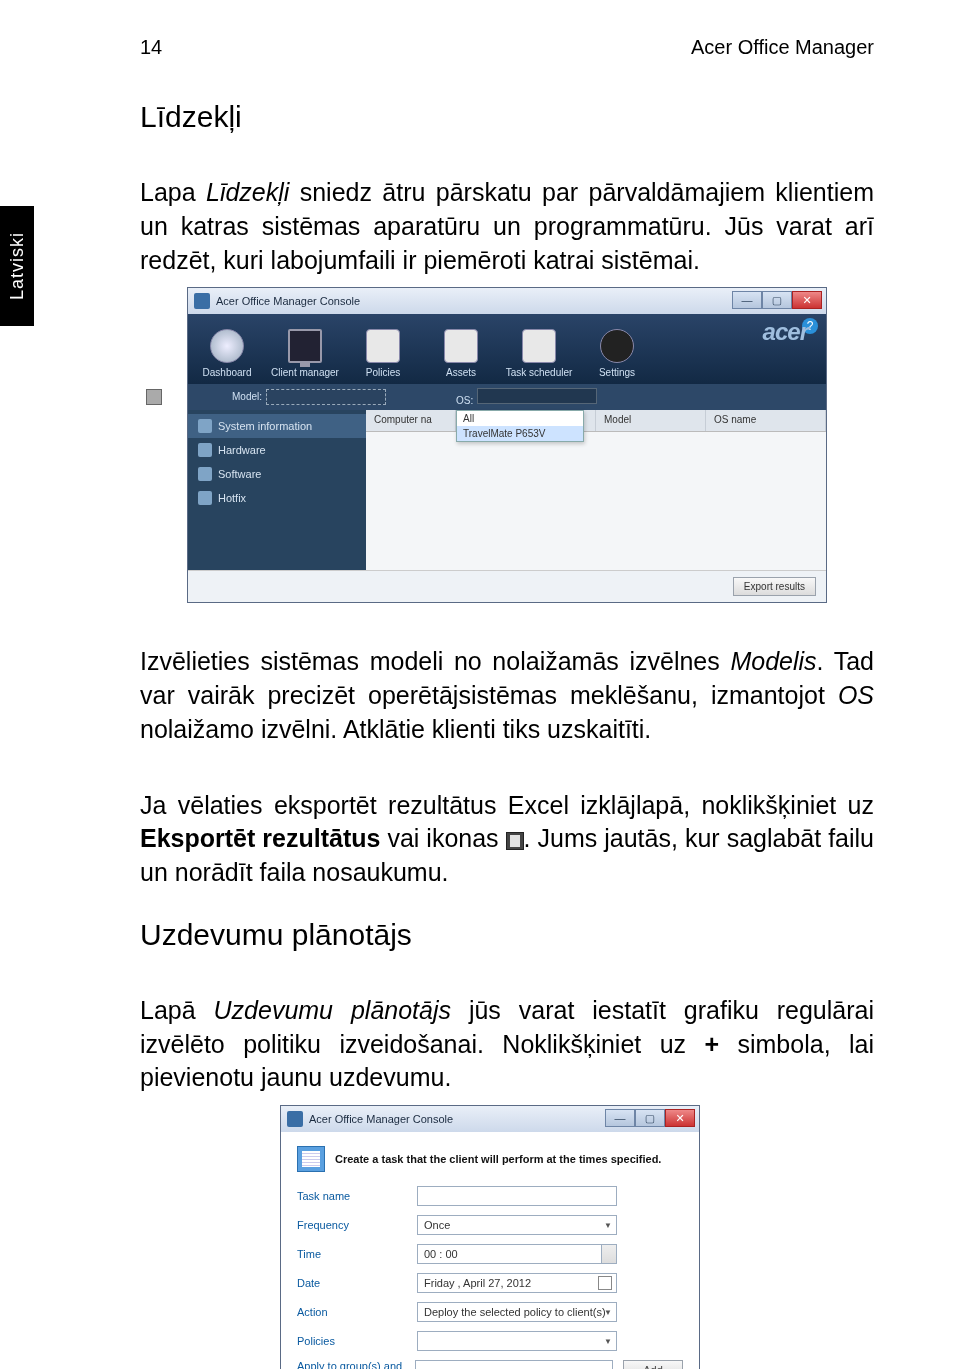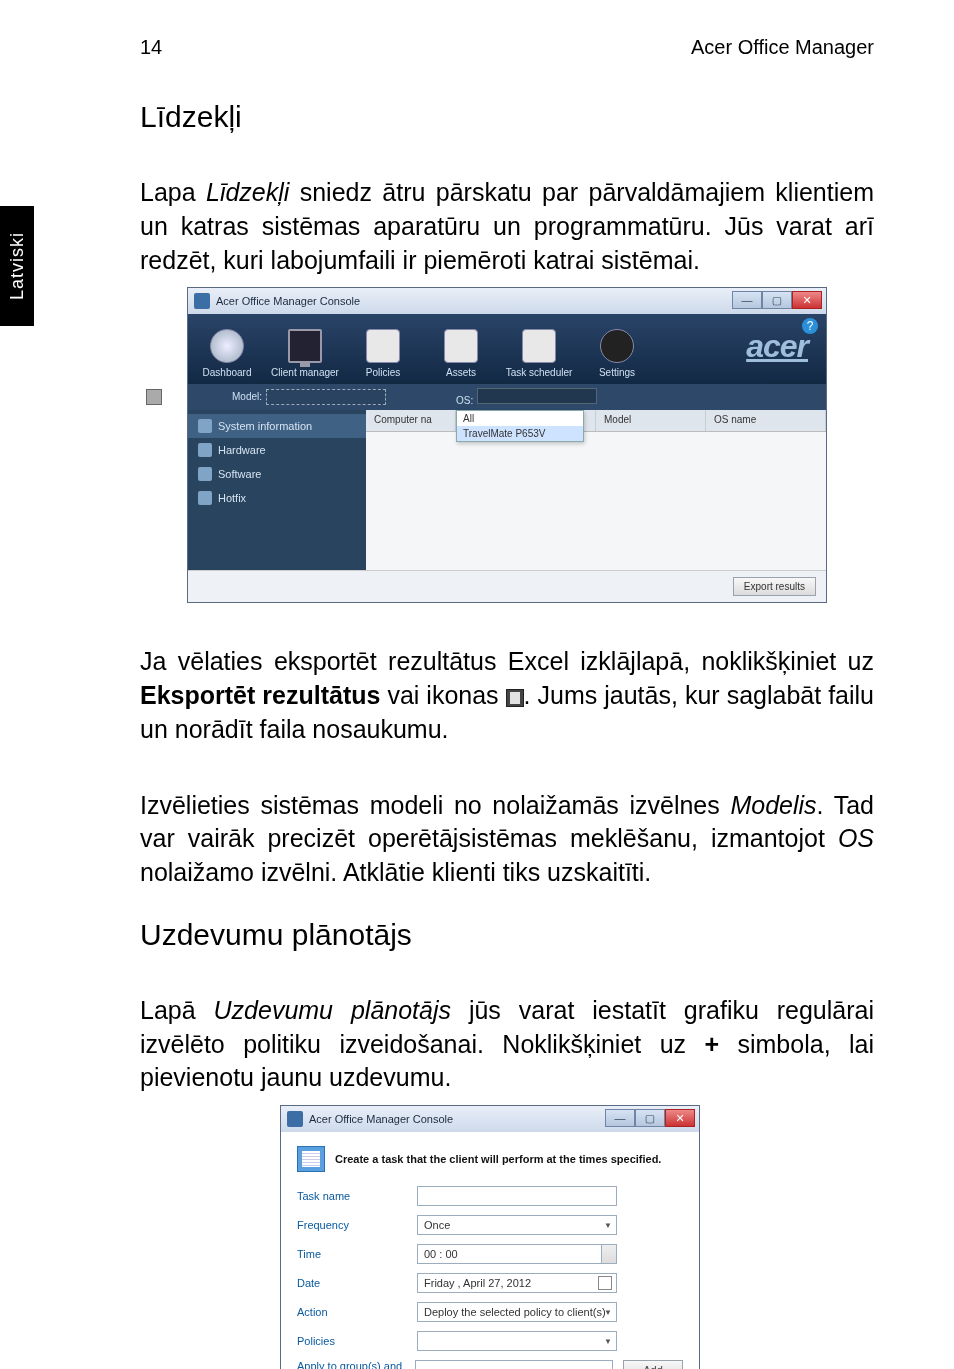--- a/index.html
+++ b/index.html
@@ -22,21 +22,21 @@
 
   
   .shot1 { width: 640px; margin: 8px auto 18px; border:1px solid #5a6a85; font-size:11px; color:#fff; }
   .s1-title { height:26px; background: linear-gradient(#e9eff8,#cdd9eb); color:#1a2a3f; display:flex; align-items:center; padding:0 6px; gap:6px; position:relative; }
   .s1-title .ico { width:16px; height:16px; background:#3a6ea5; border-radius:2px; }
   .winctrl { position:absolute; right:4px; top:3px; display:flex; gap:0; }
   .winbtn { width:30px; height:18px; background:linear-gradient(#d7e3f3,#b5c6dd); border:1px solid #6e85a6; font-size:11px; color:#30455f; display:flex; align-items:center; justify-content:center; }
   .winbtn.close { background:linear-gradient(#e88,#c33); color:#fff; border-color:#a22; }
 
   .s1-nav { height:70px; background: linear-gradient(#2a4468,#122944); display:flex; align-items:flex-end; position:relative; }
-  .s1-nav .brand { position:absolute; right:18px; top:14px; font-size:32px; font-style:italic; color:#9fbede; font-family: Arial; font-weight:bold; letter-spacing:-1px;text-decoration:underline; }
+  .s1-nav .brand { position:absolute; right:18px; top:4px; font-size:24px; font-style:italic; color:#9fbede; font-family: Arial; font-weight:bold; letter-spacing:-1px; }
   .s1-nav .help { position:absolute; right:8px; top:4px; width:16px; height:16px; border-radius:50%; background:#2a90d9; color:#fff; font-size:12px; display:flex; align-items:center; justify-content:center; }
   .navitem { width:78px; text-align:center; padding-bottom:6px; font-size:10px; color:#cfe0f2; }
   .navitem .nicon { width:34px; height:34px; margin:4px auto; background:#d8e4f2; border-radius:4px; border:1px solid #88a; }
   .nicon.dash { border-radius:50%; background:radial-gradient(#eef,#9ab); }
   .nicon.client { background:#223; border-radius:2px; border:2px solid #99a; position:relative;}
   .nicon.client::after{content:"";position:absolute;bottom:-6px;left:10px;right:10px;height:4px;background:#99a;}
   .nicon.pol { background:#e8e8e8;}
   .nicon.ass { background:#e8e8e8; }
   .nicon.sched { background:#e8e8e8; }
   .nicon.set { background:#222; border-radius:50%; }
@@ -156,24 +156,24 @@
           <div class="hl">TravelMate P653V</div>
         </div>
       </div>
     </div>
     <div class="s1-foot">
       <button>Export results</button>
     </div>
   </div>
 
   <p class="body">
+    <span>Izvēlieties sistēmas modeli no nolaižamās izvēlnes </span><span class="italic">Modelis</span><span>. Tad var vairāk precizēt operētājsistēmas meklēšanu, izmantojot </span><span class="italic">OS</span><span> nolaižamo izvēlni. Atklātie klienti tiks uzskaitīti.</span>
+  </p>
+  <p class="body">
     <span>Ja vēlaties eksportēt rezultātus Excel izklājlapā, noklikšķiniet uz </span><span class="bold">Eksportēt rezultātus</span><span> vai ikonas </span><span class="inline-icon"></span><span>. Jums jautās, kur saglabāt failu un norādīt faila nosaukumu.</span>
-  </p>
-  <p class="body">
-    <span>Izvēlieties sistēmas modeli no nolaižamās izvēlnes </span><span class="italic">Modelis</span><span>. Tad var vairāk precizēt operētājsistēmas meklēšanu, izmantojot </span><span class="italic">OS</span><span> nolaižamo izvēlni. Atklātie klienti tiks uzskaitīti.</span>
   </p>
 
   <h2 class="section" style="margin-top:28px">Uzdevumu plānotājs</h2>
   <p class="body">
     <span>Lapā </span><span class="italic">Uzdevumu plānotājs</span><span> jūs varat iestatīt grafiku regulārai izvēlēto politiku izveidošanai. Noklikšķiniet uz </span><span class="bold">+</span><span> simbola, lai pievienotu jaunu uzdevumu.</span>
   </p>
 
   <div class="shot2">
     <div class="s2-title">
       <span class="ico"></span>

